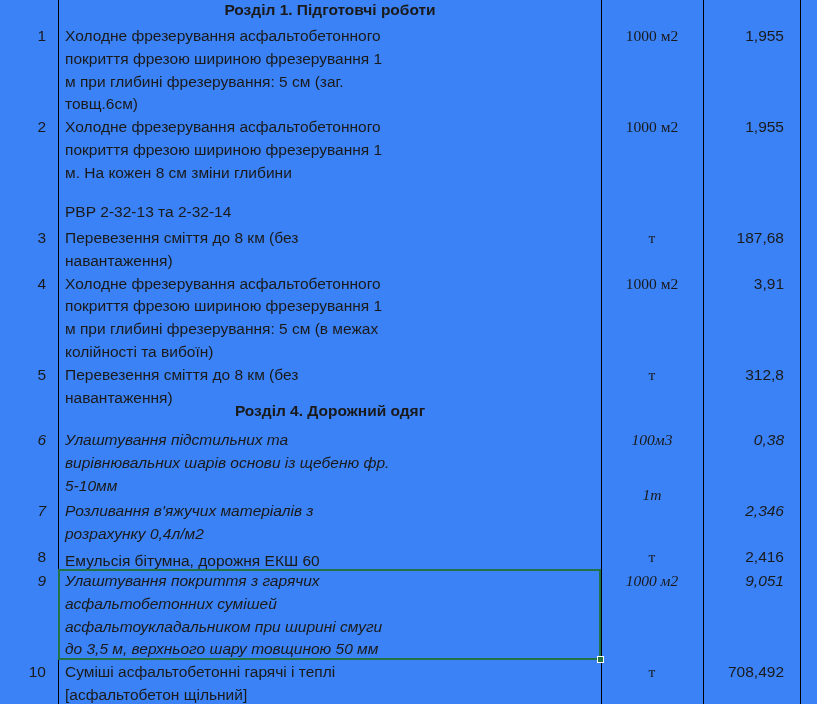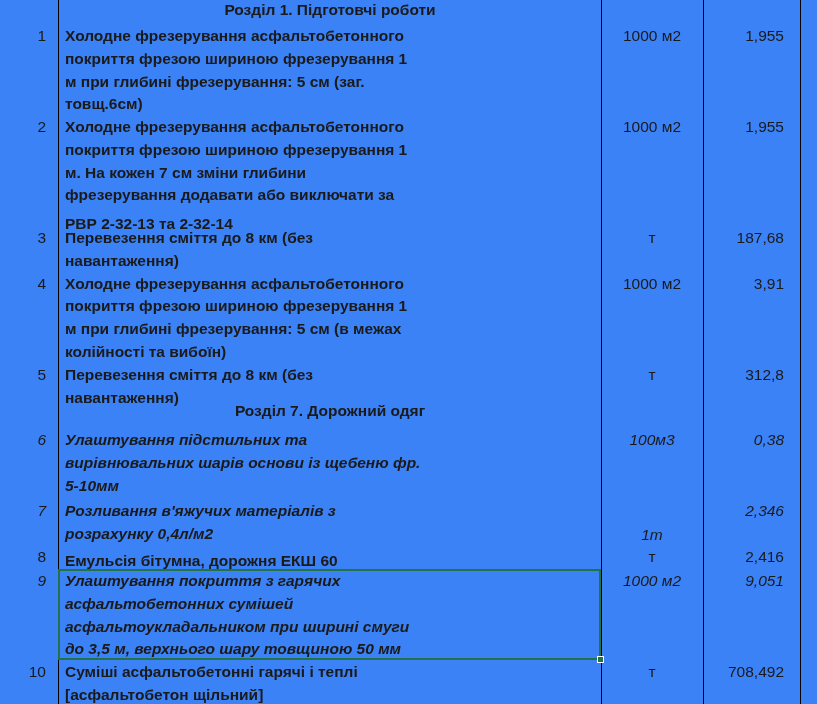--- a/index.html
+++ b/index.html
@@ -49,27 +49,27 @@
     text-align: right;
     padding-right: 6px;
     box-sizing: border-box;
   }
   .c-desc {
     left: 59px;
     width: 540px;
     text-align: left;
     padding-left: 6px;
     box-sizing: border-box;
-    font-weight: bold;
   }
   .c-unit {
     left: 602px;
     width: 100px;
     text-align: center;
     box-sizing: border-box;
+    font-family: Liberation Serif, serif;
   }
   .c-qty {
     left: 704px;
     width: 95px;
     text-align: right;
     padding-right: 15px;
     box-sizing: border-box;
   }
 
   .c-section {
@@ -121,23 +121,22 @@
   <div class="line c-desc" style="top:25px">Холодне фрезерування асфальтобетонного</div>
   <div class="line c-desc" style="top:47.8px">покриття фрезою шириною фрезерування 1</div>
   <div class="line c-desc" style="top:70.6px">м при глибині фрезерування: 5 см (заг.</div>
   <div class="line c-desc" style="top:93.4px">товщ.6см)</div>
   <div class="line c-unit" style="top:25px">1000 м2</div>
   <div class="line c-qty" style="top:25px">1,955</div>
 
   <div class="line c-num" style="top:116px">2</div>
   <div class="line c-desc" style="top:116px">Холодне фрезерування асфальтобетонного</div>
   <div class="line c-desc" style="top:138.8px">покриття фрезою шириною фрезерування 1</div>
-  <div class="line c-desc" style="top:161.6px">м. На кожен 7 см зміни глибини</div>
-  <div class="line c-desc" style="top:184.4px">фрезерування додавати або виключати за</div>
-  <div class="line c-desc" style="top:213px">РВР 2-32-13 та 2-32-14</div>
+  <div class="line c-desc" style="top:161.6px">м. На кожен 8 см зміни глибини</div>
+  <div class="line c-desc" style="top:201px">РВР 2-32-13 та 2-32-14</div>
   <div class="line c-unit" style="top:116px">1000 м2</div>
   <div class="line c-qty" style="top:116px">1,955</div>
 
   <div class="line c-num" style="top:227px">3</div>
   <div class="line c-desc" style="top:227px">Перевезення сміття до 8 км (без</div>
   <div class="line c-desc" style="top:249.8px">навантаження)</div>
   <div class="line c-unit" style="top:227px">т</div>
   <div class="line c-qty" style="top:227px">187,68</div>
 
   <div class="line c-num" style="top:272.6px">4</div>
@@ -147,33 +146,33 @@
   <div class="line c-desc" style="top:341px">колійності та вибоїн)</div>
   <div class="line c-unit" style="top:272.6px">1000 м2</div>
   <div class="line c-qty" style="top:272.6px">3,91</div>
 
   <div class="line c-num" style="top:363.8px">5</div>
   <div class="line c-desc" style="top:363.8px">Перевезення сміття до 8 км (без</div>
   <div class="line c-desc" style="top:386.6px">навантаження)</div>
   <div class="line c-unit" style="top:363.8px">т</div>
   <div class="line c-qty" style="top:363.8px">312,8</div>
 
-  <div class="line c-section" style="top:400px">Розділ 7. Дорожний одяг</div>
+  <div class="line c-section" style="top:400px">Розділ 4. Дорожний одяг</div>
 
   <div class="line c-num ital" style="top:429px">6</div>
   <div class="line c-desc ital" style="top:429px">Улаштування підстильних та</div>
   <div class="line c-desc ital" style="top:451.8px">вирівнювальних шарів основи із щебеню фр.</div>
   <div class="line c-desc ital" style="top:474.6px">5-10мм</div>
   <div class="line c-unit ital" style="top:429px">100м3</div>
   <div class="line c-qty ital" style="top:429px">0,38</div>
 
   <div class="line c-num ital" style="top:500px">7</div>
   <div class="line c-desc ital" style="top:500px">Розливання в'яжучих матеріалів з</div>
   <div class="line c-desc ital" style="top:522.8px">розрахунку 0,4л/м2</div>
-  <div class="line c-unit ital" style="top:524px">1т</div>
+  <div class="line c-unit ital" style="top:484px">1т</div>
   <div class="line c-qty ital" style="top:500px">2,346</div>
 
   <div class="line c-num" style="top:546px">8</div>
   <div class="line c-desc" style="top:550px">Емульсія бітумна, дорожня ЕКШ 60</div>
   <div class="line c-unit" style="top:546px">т</div>
   <div class="line c-qty" style="top:546px">2,416</div>
 
   <div class="line c-num ital" style="top:570px">9</div>
   <div class="line c-desc ital" style="top:570px">Улаштування покриття з гарячих</div>
   <div class="line c-desc ital" style="top:615.6px">асфальтоукладальником при ширині смуги</div>

